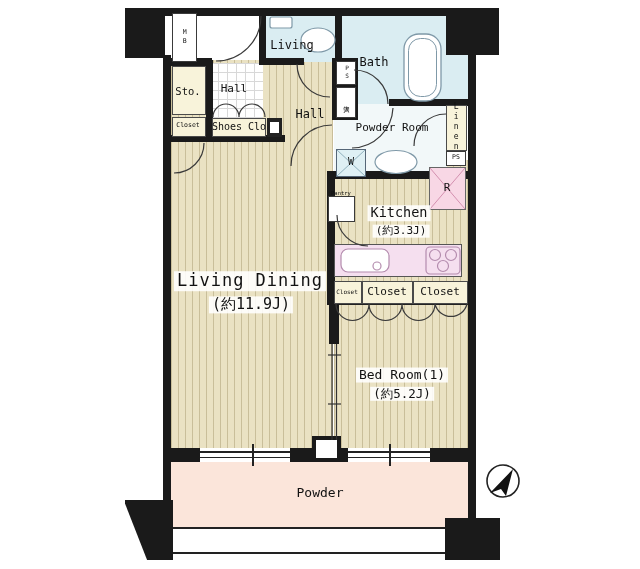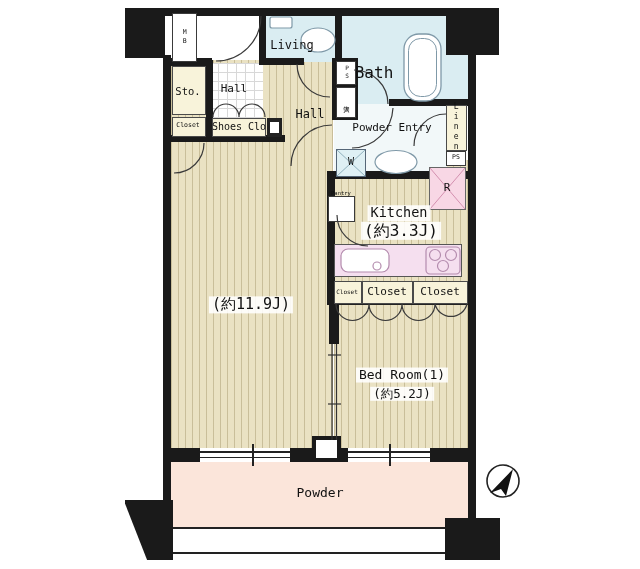--- a/index.html
+++ b/index.html
@@ -144,29 +144,30 @@
       <circle cx="435" cy="255" r="5.5"></circle>
         <circle cx="451" cy="255" r="5.5"></circle>
         <circle cx="443" cy="266" r="5.5"></circle>
     </g>
     <g>
       <circle cx="503" cy="481" r="16" fill="#fff" stroke="#222" stroke-width="1.6"></circle>
       <path d="M 513,469 L 490,493 L 501,489 L 506,496 Z" fill="#111"></path>
     </g>
   </svg>
 
+  <div class="lbl bg" style="left:250px;top:281px;font-size:17px;letter-spacing:1px">Living Dining</div>
   <div class="lbl bg" style="left:251px;top:305px;font-size:15px">(約11.9J)</div>
   <div class="lbl bg" style="left:402px;top:375px;font-size:13px">Bed Room(1)</div>
   <div class="lbl bg" style="left:402px;top:394px;font-size:12.5px">(約5.2J)</div>
   <div class="lbl bg" style="left:399px;top:213px;font-size:13.5px">Kitchen</div>
-  <div class="lbl bg" style="left:401px;top:231px;font-size:16px">(約3.3J)</div>
+  <div class="lbl bg" style="left:401px;top:231px;font-size:11px">(約3.3J)</div>
   <div class="lbl" style="left:320px;top:493px;font-size:13px">Powder</div>
-  <div class="lbl" style="left:374px;top:73px;font-size:16px">Bath</div>
+  <div class="lbl" style="left:374px;top:63px;font-size:12px">Bath</div>
   <div class="lbl" style="left:292px;top:46px;font-size:12px">Living</div>
-  <div class="lbl" style="left:392px;top:128px;font-size:11px">Powder Entry</div>
+  <div class="lbl" style="left:392px;top:128px;font-size:11px">Powder Room</div>
   <div class="lbl" style="left:310px;top:115px;font-size:12px">Hall</div>
   <div class="lbl" style="left:234px;top:89px;font-size:11px">Hall</div>
   <div class="lbl" style="left:188px;top:91px;font-size:10.5px">Sto.</div>
   <div class="lbl" style="left:188px;top:126px;font-size:6.5px">Closet</div>
   <div class="lbl" style="left:239px;top:127px;font-size:10px">Shoes Clo</div>
   <div class="lbl" style="left:347px;top:292px;font-size:6px">Closet</div>
   <div class="lbl" style="left:387px;top:292px;font-size:11px">Closet</div>
   <div class="lbl" style="left:440px;top:292px;font-size:11px">Closet</div>
   <div class="lbl vert" style="left:456px;top:127px;font-size:8px">Linen</div>
   <div class="lbl" style="left:341px;top:193px;font-size:5.5px">Pantry</div>

